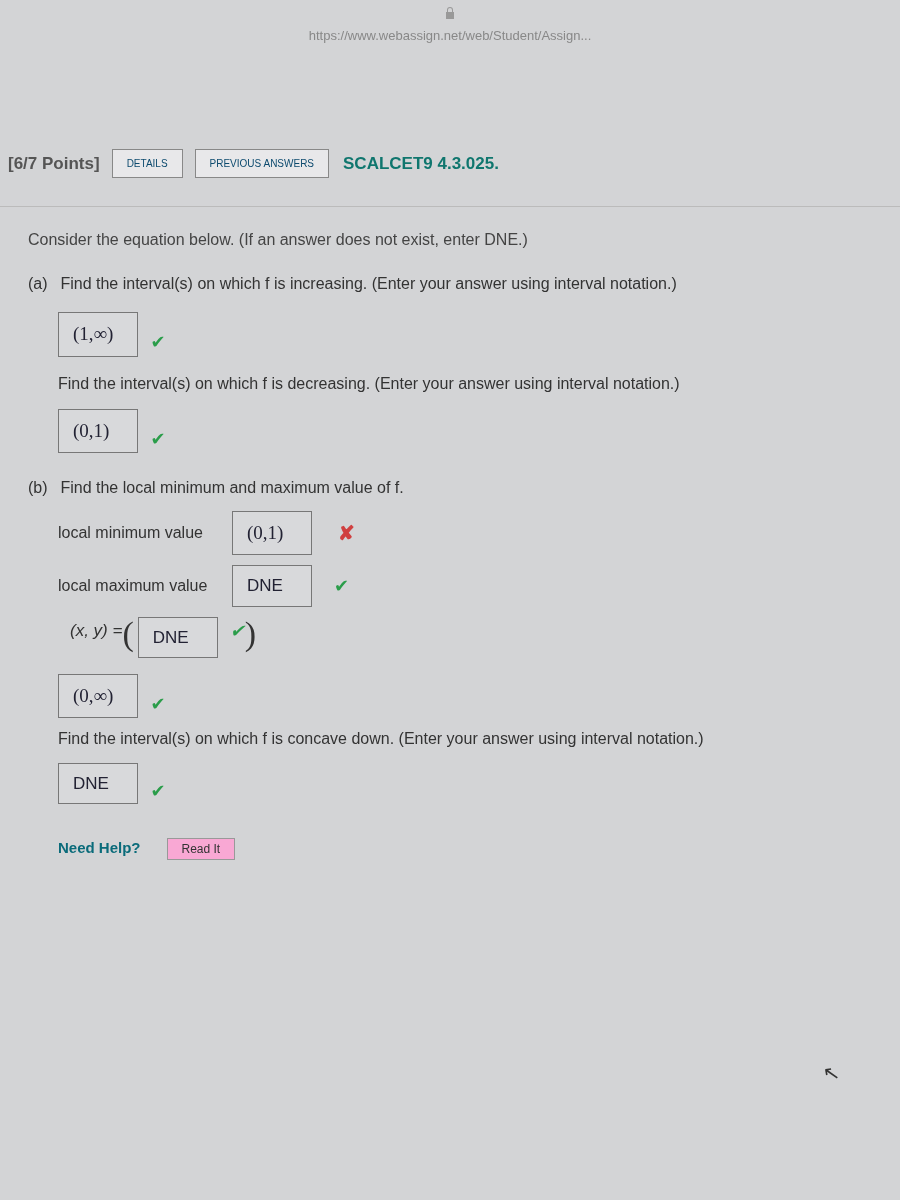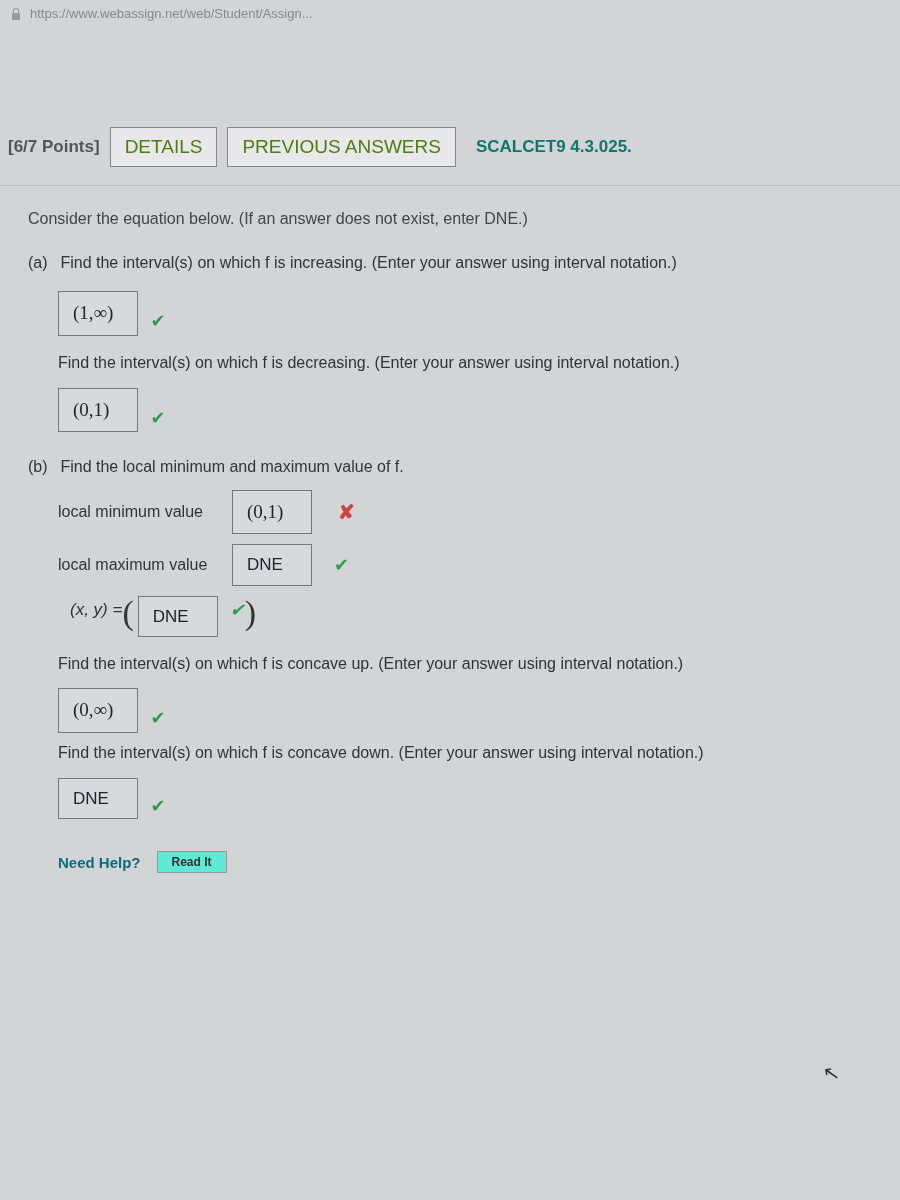--- a/index.html
+++ b/index.html
@@ -12,47 +12,49 @@
     position: relative;
     color: #333;
   }
   .url-bar {
     padding: 6px 10px;
     font-size: 13px;
     color: #888;
     display: flex;
     align-items: center;
     gap: 8px;
+    flex-direction: column;
   }
   .lock-icon {
     width: 12px; height: 14px;
     display: inline-block;
   }
   .content-wrap {
     padding: 100px 0 0 0;
   }
   .header-row {
     display: flex;
     align-items: center;
-    gap: 10px;
-    padding: 0 8px 18px 8px;
+    gap: 4px;
+    padding: 0 8px 28px 8px;
     border-bottom: 1px solid #bbb;
   }
   .points {
     font-size: 17px;
     font-weight: bold;
     color: #555;
   }
   .btn {
     border: 1px solid #888;
     background: #e8e8ea;
     padding: 8px 14px;
-    font-size: 19px;
-    color: #4d7c0f;
+    font-size: 10px;
+    color: #0c4a6e;
     cursor: pointer;
+    margin-left: 8px;
   }
   .ref {
     font-size: 17px;
     font-weight: bold;
     color: #0f766e;
     margin-left: 10px;
   }
   .question {
     padding: 20px 18px 0 28px;
     font-size: 16px;
@@ -84,35 +86,34 @@
   .ans-box.math { font-family: 'Times New Roman', serif; font-size: 19px; }
   .check { color: #2a9d4a; font-size: 18px; margin-left: 8px; vertical-align: -8px; }
   .cross { color: #d04040; font-size: 20px; font-weight: bold; margin-left: 12px; }
   .inline-row { display: flex; align-items: center; gap: 14px; margin: 10px 0 10px 30px; }
   .inline-row .lbl { min-width: 160px; }
   .inline-row .ans-box { margin: 0; }
   .xy-row { margin: 10px 0 10px 42px; font-style: italic; font-size: 17px; display: flex; align-items: flex-start; }
   .big-paren { font-size: 34px; font-family: 'Times New Roman', serif; font-style: normal; line-height: 1; }
   .help-row {
     margin: 30px 0 0 30px;
-    display: flex; align-items: flex-start; gap: 16px;
+    display: flex; align-items: flex-end; gap: 26px;
   }
   .need-help {
     color: #0a6b7a;
     font-weight: bold;
     font-size: 15px;
   }
   .read-btn {
     border: 1px solid #999;
-    background: #5eead4;
+    background: #f9a8d4;
     padding: 3px 14px;
     font-size: 12px;
     color: #333;
     cursor: pointer;
-    font-weight: bold;
   }
   .cursor-icon {
     position: absolute;
     right: 60px;
     bottom: 115px;
     font-size: 20px;
     color: #333;
     transform: rotate(-10deg);
   }
 </style>
@@ -171,21 +172,20 @@
     </div>
 
     <div class="xy-row">
       <span>(x, y) = </span>
       <span class="big-paren">(</span>
       <span class="ans-box" style="margin:0 4px; font-style:normal;">DNE</span>
       <span class="check" style="vertical-align:0;">✔</span>
       <span class="big-paren">)</span>
     </div>
 
-    <div class="sub">Find the interval(s) on which f is concave up. (Enter your answer using interval notation.)</div>
     <div>
       <span class="ans-box math">(0,∞)</span>
       <span class="check">✔</span>
     </div>
 
     <div class="sub" style="margin-top:7px;">Find the interval(s) on which f is concave down. (Enter your answer using interval notation.)</div>
     <div>
       <span class="ans-box">DNE</span>
       <span class="check">✔</span>
     </div>

